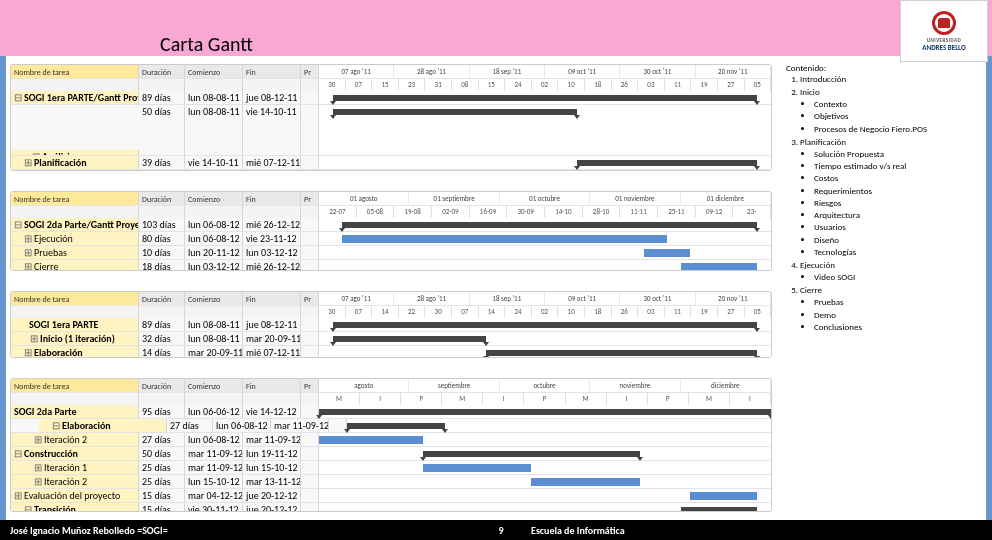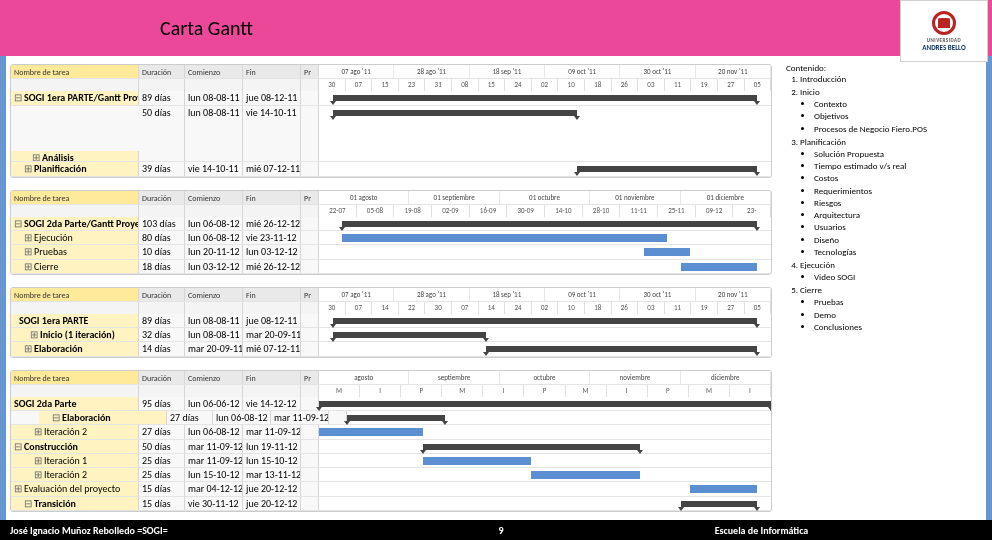--- a/index.html
+++ b/index.html
@@ -1,26 +1,26 @@
 <!DOCTYPE html>
 <html><head>
 <meta charset="utf-8">
 <style>
   *{margin:0;padding:0;box-sizing:border-box}
   body{font-family:Calibri,Arial,sans-serif;font-size:10px;width:992px;height:540px;overflow:hidden;position:relative;background:#fff}
   .slide{width:100%;height:100%;display:flex;flex-direction:column}
-  .title-bar{height:56px;background:#ec4899;display:flex;align-items:center;padding:0 16px 0 160px;position:relative}
+  .title-bar{height:56px;background:#f9a8d4;display:flex;align-items:flex-end;padding:0 16px 0 160px;position:relative}
   .title-bar h1{color:#000;font-size:20px;font-weight:400}
   .logo{position:absolute;right:4px;top:0;width:88px;height:62px;background:#fff;display:flex;flex-direction:column;align-items:center;justify-content:center;border:1px solid #d0d0d0}
   .logo-icon{width:24px;height:24px;border:3px solid #b22;border-radius:50%;position:relative}
   .logo-icon::before{content:'';position:absolute;width:12px;height:10px;background:#b22;top:4px;left:3px;border-radius:2px 2px 0 0}
   .logo-text1{font-size:5px;color:#555;margin-top:2px;font-weight:bold;letter-spacing:.5px}
   .logo-text2{font-size:7px;color:#002e5d;font-weight:bold}
   .content{flex:1;display:flex;border-left:6px solid #6896d0;border-right:6px solid #6896d0;background:#fff;overflow:hidden}
-  .left{width:770px;padding:8px 4px;display:flex;flex-direction:column;gap:12px}
+  .left{width:770px;padding:8px 4px;display:flex;flex-direction:column;gap:20px}
   .right{flex:1;padding:6px 4px 0 10px;font-size:9px;overflow:hidden}
   .right .ctitle{font-weight:400;font-size:9px;}
   .right ol{list-style:decimal;padding-left:14px}
   .right ol>li{margin-bottom:2px}
   .right ul{list-style:disc;padding-left:14px;margin-top:1px}
   .right ul>li{margin-bottom:1px;line-height:1.25}
   
   .gblock{background:#f8f8f8;border:1px solid #ccc;border-radius:3px;display:flex;flex-direction:column;overflow:hidden;position:relative}
   .gheader,.grow{display:flex;min-height:14px;line-height:14px;border-bottom:1px solid #e4e4e4}
   .gheader{background:#e9e9e9;font-size:8px;color:#333}
@@ -42,21 +42,21 @@
   .grow .g-chart{position:relative}
   .bar{position:absolute;top:3px;height:8px;background:#6a6a6a}
   .bar.sum{background:#444;height:6px;top:4px}
   .bar.sum::before,.bar.sum::after{content:'';position:absolute;top:6px;border-top:4px solid #444;border-left:3px solid transparent;border-right:3px solid transparent}
   .bar.sum::before{left:-3px}
   .bar.sum::after{right:-3px}
   .bar.task{background:#5b8fd1}
   .footer{height:20px;background:#000;color:#fff;display:flex;align-items:center;font-size:10px;font-weight:bold;font-style:normal}
   .footer .auth{padding-left:10px;flex:1}
   .footer .page{width:60px;text-align:center}
-  .footer .school{flex:1;text-align:center;}
+  .footer .school{flex:1;text-align:left;}
   .grow.h .g-col-name{font-weight:bold}
   .outline-sym{display:inline-block;width:8px;text-align:center;color:#666;font-weight:normal;margin-right:2px}
 </style>
 </head>
 <body>
 
 <div class="slide">
   <div class="title-bar">
     <h1>Carta Gantt</h1>
     <div class="logo">
@@ -254,21 +254,21 @@
               <div class="d">18</div>
               <div class="d">26</div>
               <div class="d">03</div>
               <div class="d">11</div>
               <div class="d">19</div>
               <div class="d">27</div>
               <div class="d">05</div>
             </div>
           </div>
           <div class="grow h">
-            <div class="g-col g-col-name" style="padding-left: 8px;"><span>SOGI 1era PARTE</span></div>
+            <div class="g-col g-col-name" style="padding-left: 18px;"><span>SOGI 1era PARTE</span></div>
             <div class="g-col g-col-dur">89 días</div>
             <div class="g-col g-col-start">lun 08-08-11</div>
             <div class="g-col g-col-end">jue 08-12-11</div>
             <div class="g-col g-col-pr"></div>
             <div class="g-chart">
               <div class="bar sum" style="left: 3%; width: 94%;"></div>
             </div>
           </div>
           <div class="grow h">
             <div class="g-col g-col-name" style="padding-left: 19px;"><span class="outline-sym">⊞</span><span>Inicio (1 iteración)</span></div>

